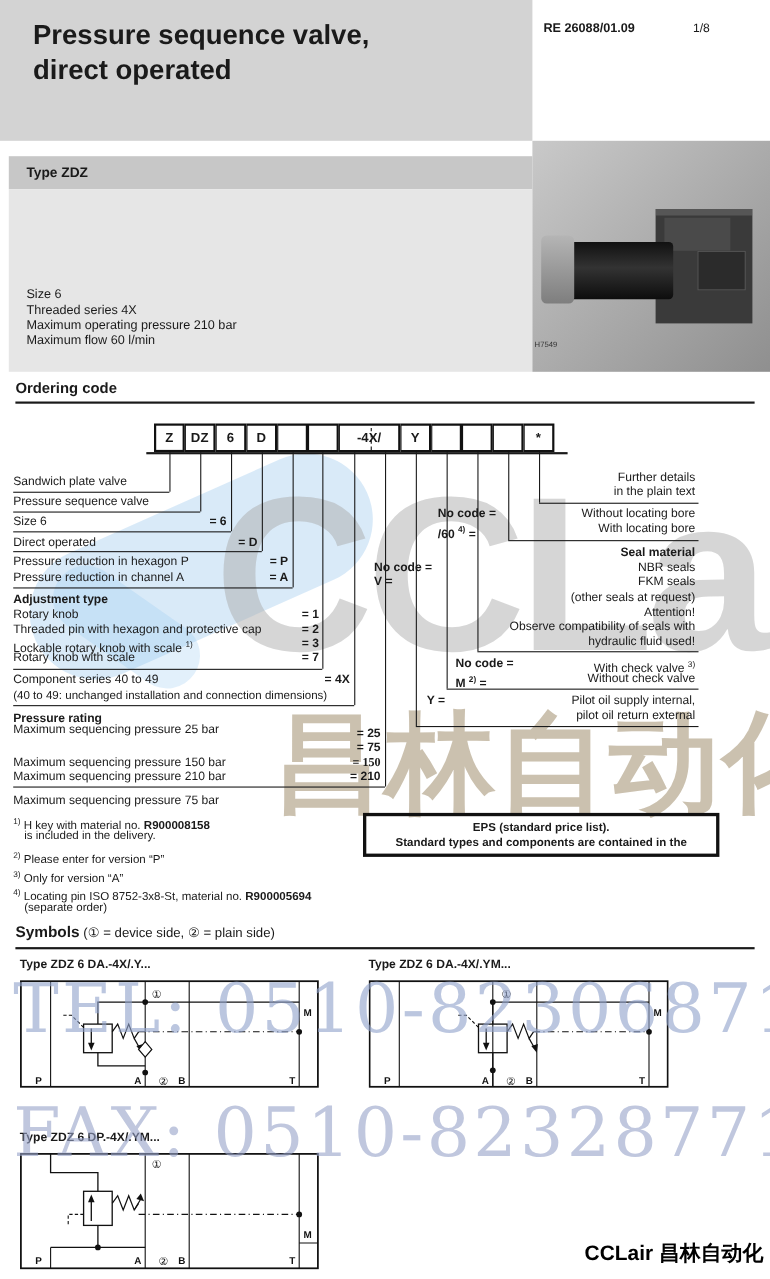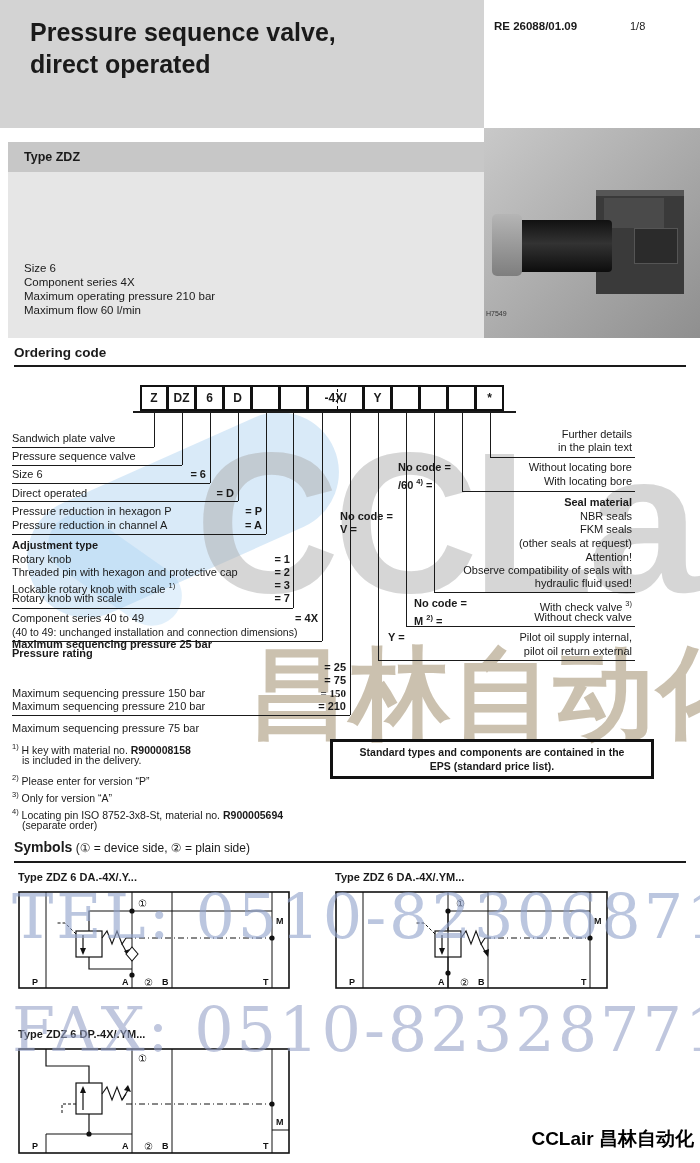--- a/index.html
+++ b/index.html
@@ -63,21 +63,21 @@
     <div>direct operated</div>
   </div>
   <div class="abs b" style="left:494px;top:20px;font-size:11.5px;z-index:2;">RE 26088/01.09</div>
   <div class="abs" style="left:630px;top:20px;font-size:11px;z-index:2;">1/8</div>
 
   <div class="type-band"></div>
   <div class="abs b" style="left:24px;top:150px;font-size:12.5px;z-index:2;">Type ZDZ</div>
   <div class="spec-panel"></div>
   <div class="abs" style="left:24px;top:261px;font-size:11.5px;line-height:14px;z-index:2;">
     <div>Size 6</div>
-    <div>Component series 4X</div>
+    <div>Threaded series 4X</div>
     <div>Maximum operating pressure 210 bar</div>
     <div>Maximum flow 60 l/min</div>
   </div>
 
   <div class="photo">
     <div class="abs" style="left:112px;top:62px;width:88px;height:104px;background:#3a3a3a;box-shadow:inset 0 6px 0 #565656;"></div>
     <div class="abs" style="left:120px;top:70px;width:60px;height:30px;background:#4a4a4a;"></div>
     <div class="abs" style="left:150px;top:100px;width:42px;height:34px;background:#2b2b2b;border:1px solid #555;"></div>
     <div class="abs" style="left:24px;top:92px;width:104px;height:52px;background:linear-gradient(180deg,#111 0%,#333 45%,#0d0d0d 100%);border-radius:4px;"></div>
     <div class="abs" style="left:8px;top:86px;width:30px;height:62px;background:linear-gradient(180deg,#b5b5b5,#7e7e7e);border-radius:5px;"></div>
@@ -152,21 +152,21 @@
   <div class="lbl" style="left:12px;top:566px;">Threaded pin with hexagon and protective cap</div>
   <div class="lbl b ralign" style="left:234px;top:566px;width:56px;">= 2</div>
   <div class="lbl" style="left:12px;top:579px;"><span>Lockable rotary knob with scale</span> <sup>1)</sup></div>
   <div class="lbl b ralign" style="left:234px;top:579px;width:56px;">= 3</div>
   <div class="lbl" style="left:12px;top:592px;">Rotary knob with scale</div>
   <div class="lbl b ralign" style="left:234px;top:592px;width:56px;">= 7</div>
   <div class="lbl" style="left:12px;top:612px;">Component series 40 to 49</div>
   <div class="lbl b ralign" style="left:262px;top:612px;width:56px;">= 4X</div>
   <div class="lbl sm" style="left:12px;top:626px;">(40 to 49: unchanged installation and connection dimensions)</div>
   <div class="lbl b" style="left:12px;top:647px;">Pressure rating</div>
-  <div class="lbl" style="left:12px;top:638px;font-weight:bold;">Maximum sequencing pressure 25 bar</div>
+  <div class="lbl" style="left:12px;top:657px;">Maximum sequencing pressure 25 bar</div>
   <div class="lbl b ralign" style="left:290px;top:661px;width:56px;">= 25</div>
   <div class="lbl" style="left:12px;top:674px;margin-top:48px;">Maximum sequencing pressure 75 bar</div>
   <div class="lbl b ralign" style="left:290px;top:674px;width:56px;">= 75</div>
   <div class="lbl" style="left:12px;top:687px;">Maximum sequencing pressure 150 bar</div>
   <div class="lbl b ralign" style="left:290px;top:687px;width:56px;font-family:Liberation Serif, serif;">= 150</div>
   <div class="lbl" style="left:12px;top:700px;">Maximum sequencing pressure 210 bar</div>
   <div class="lbl b ralign" style="left:290px;top:700px;width:56px;">= 210</div>
 
   <div class="lbl ralign" style="left:482px;top:428px;width:150px;">Further details</div>
   <div class="lbl ralign" style="left:482px;top:441px;width:150px;">in the plain text</div>
@@ -196,22 +196,22 @@
   <div class="lbl ralign" style="left:482px;top:645px;width:150px;">pilot oil return external</div>
 
   <div class="lbl sm" style="left:12px;top:740px;"><sup>1)</sup> <span>H key with material no. </span><span class="b">R900008158</span></div>
   <div class="lbl sm" style="left:22px;top:754px;">is included in the delivery.</div>
   <div class="lbl sm" style="left:12px;top:771px;"><sup>2)</sup> <span>Please enter for version “P”</span></div>
   <div class="lbl sm" style="left:12px;top:788px;"><sup>3)</sup> <span>Only for version “A”</span></div>
   <div class="lbl sm" style="left:12px;top:805px;"><sup>4)</sup> <span>Locating pin ISO 8752-3x8-St, material no. </span><span class="b">R900005694</span></div>
   <div class="lbl sm" style="left:22px;top:819px;">(separate order)</div>
 
   <div class="notice">
+    <div>EPS (standard price list).</div>
     <div>Standard types and components are contained in the</div>
-    <div>EPS (standard price list).</div>
   </div>
 
   <div class="abs" style="left:14px;top:839px;font-size:12px;z-index:2;">
     <span class="b" style="font-size:14px;">Symbols</span><span> (① = device side, ② = plain side)</span>
   </div>
   <div class="ln" style="left:14px;top:861px;width:672px;height:2px;"></div>
 
   <div class="dtitle" style="left:18px;top:871px;">Type ZDZ 6 DA.-4X/.Y...</div>
   <div class="diag" style="left:18px;top:891px;">
     <svg width="272" height="99" viewBox="0 0 272 99">

